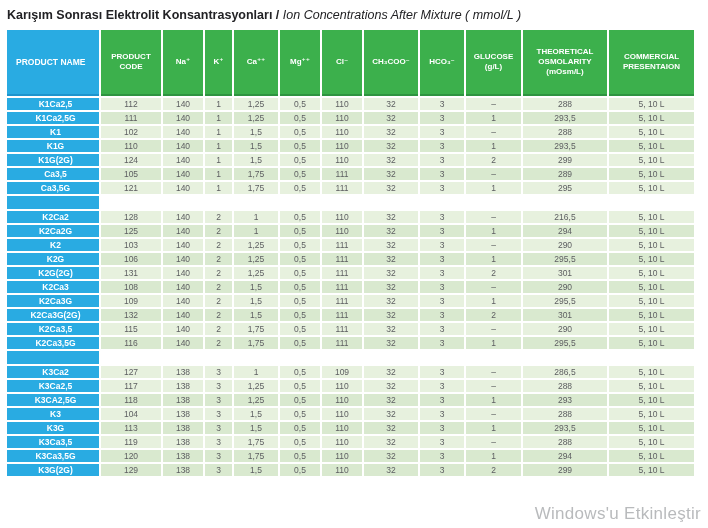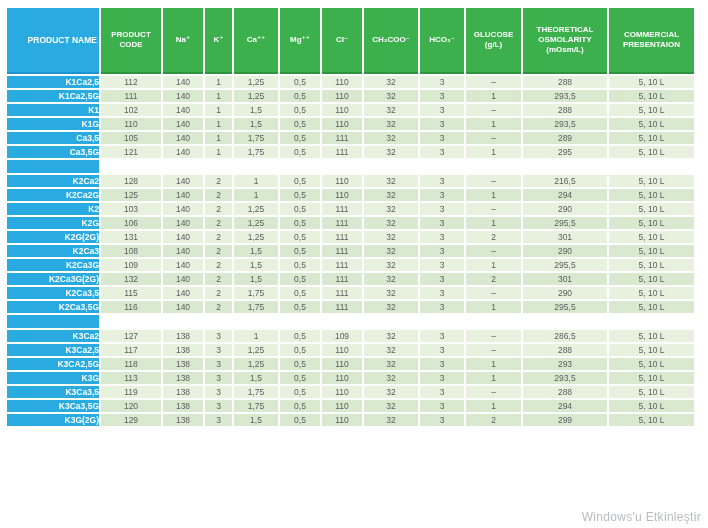--- a/index.html
+++ b/index.html
@@ -38,62 +38,66 @@
     font-size: 8px;
     font-weight: 700;
     line-height: 1.25;
     text-align: center;
     padding: 0 2px;
     border-bottom: 2px solid #2e9440;
   }
   .ion-table thead th.th-name {
     background: #29abe2;
     border-bottom: 2px solid #1d94cd;
-    text-align: right;
+    text-align: left;
     padding-left: 9px;
     font-size: 8.5px;
     margin-left: 28px;
   }
   
   .ion-table td {
     height: 12px;
     font-size: 8.5px;
     line-height: 1;
     color: #5d5e61;
     text-align: center;
     padding: 0;
   }
   tr.odd  td { background: #e7f1de; }
   tr.even td { background: #d9e9cf; }
   .ion-table td.name-cell {
     background: #29abe2;
     color: #ffffff;
     font-weight: 700;
-    text-align: right;
+    text-align: center;
     padding-left: 5px;
   }
   tr.spacer td { height: 13px; }
   tr.spacer td.blank-cell { background: #ffffff; }
 
   .watermark {
     position: absolute;
     right: 7px;
     bottom: 4px;
-    font-size: 12px;
+    font-size: 17px;
     color: #8e9194;
     opacity: 0.62;
     letter-spacing: 0.3px;
     pointer-events: none;
   }
 </style>
 </head>
 <body>
 
 <div class="page">
 
+  <div class="doc-title">
+    <span class="title-tr">Karışım Sonrası Elektrolit Konsantrasyonları /</span>
+    <span class="title-en">Ion Concentrations After Mixture ( mmol/L )</span>
+  </div>
 
   <table class="ion-table">
     <colgroup>
       <col style="width:92px">
         <col style="width:60px">
         <col style="width:40px">
       <col style="width:27px">
         <col style="width:44px">
         <col style="width:40px">
       <col style="width:40px">
@@ -169,20 +173,34 @@
           <td>1</td>
           <td>1,5</td>
           <td>0,5</td>
           <td>110</td>
           <td>32</td>
           <td>3</td>
           <td>1</td>
           <td>293,5</td>
           <td>5, 10 L</td>
         </tr>
+        <tr class="odd">
+          <td class="name-cell">K1G(2G)</td>
+          <td>124</td>
+          <td>140</td>
+          <td>1</td>
+          <td>1,5</td>
+          <td>0,5</td>
+          <td>110</td>
+          <td>32</td>
+          <td>3</td>
+          <td>2</td>
+          <td>299</td>
+          <td>5, 10 L</td>
+        </tr>
         <tr class="even">
           <td class="name-cell">Ca3,5</td>
           <td>105</td>
           <td>140</td>
           <td>1</td>
           <td>1,75</td>
           <td>0,5</td>
           <td>111</td>
           <td>32</td>
           <td>3</td>
@@ -387,20 +405,34 @@
           <td>3</td>
           <td>1,25</td>
           <td>0,5</td>
           <td>110</td>
           <td>32</td>
           <td>3</td>
           <td>1</td>
           <td>293</td>
           <td>5, 10 L</td>
         </tr>
+        <tr class="odd">
+          <td class="name-cell">K3</td>
+          <td>104</td>
+          <td>138</td>
+          <td>3</td>
+          <td>1,5</td>
+          <td>0,5</td>
+          <td>110</td>
+          <td>32</td>
+          <td>3</td>
+          <td>–</td>
+          <td>288</td>
+          <td>5, 10 L</td>
+        </tr>
         <tr class="even">
           <td class="name-cell">K3G</td>
           <td>113</td>
           <td>138</td>
           <td>3</td>
           <td>1,5</td>
           <td>0,5</td>
           <td>110</td>
           <td>32</td>
           <td>3</td>

